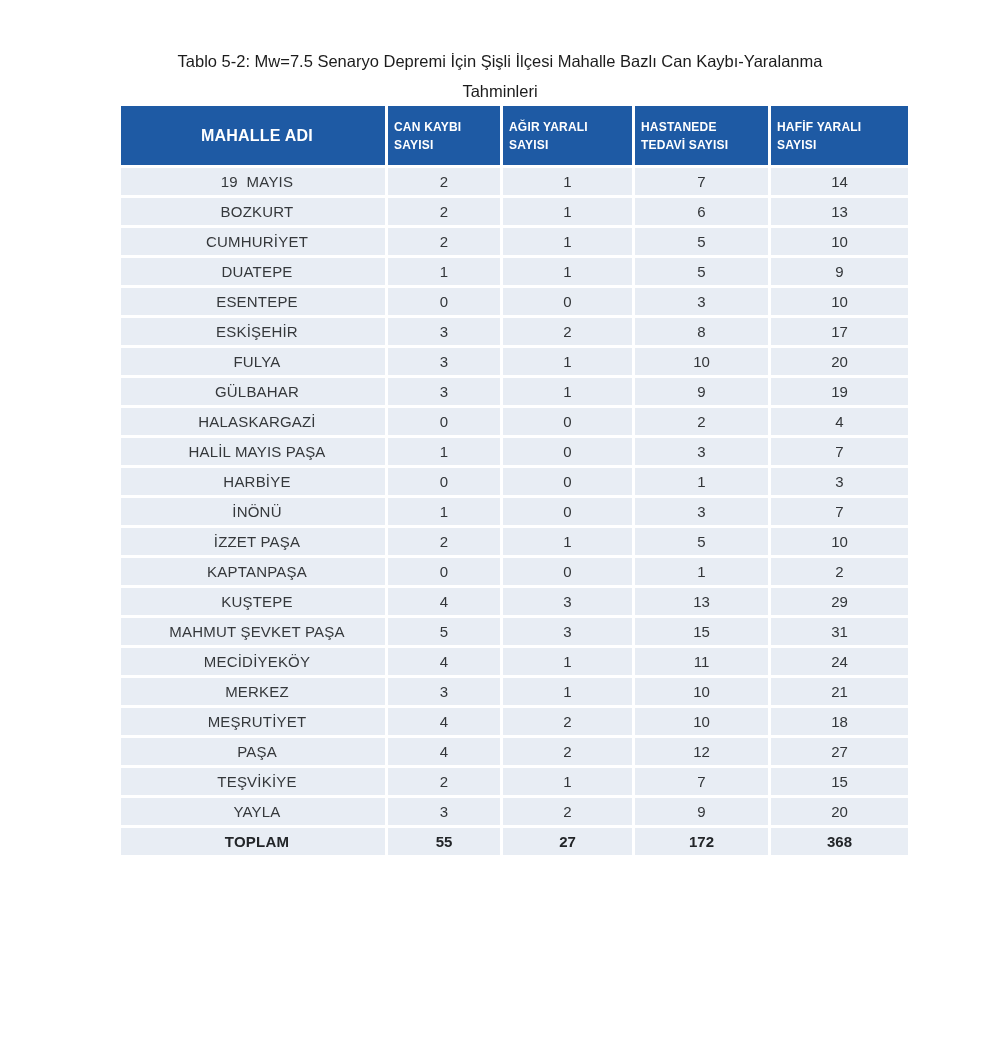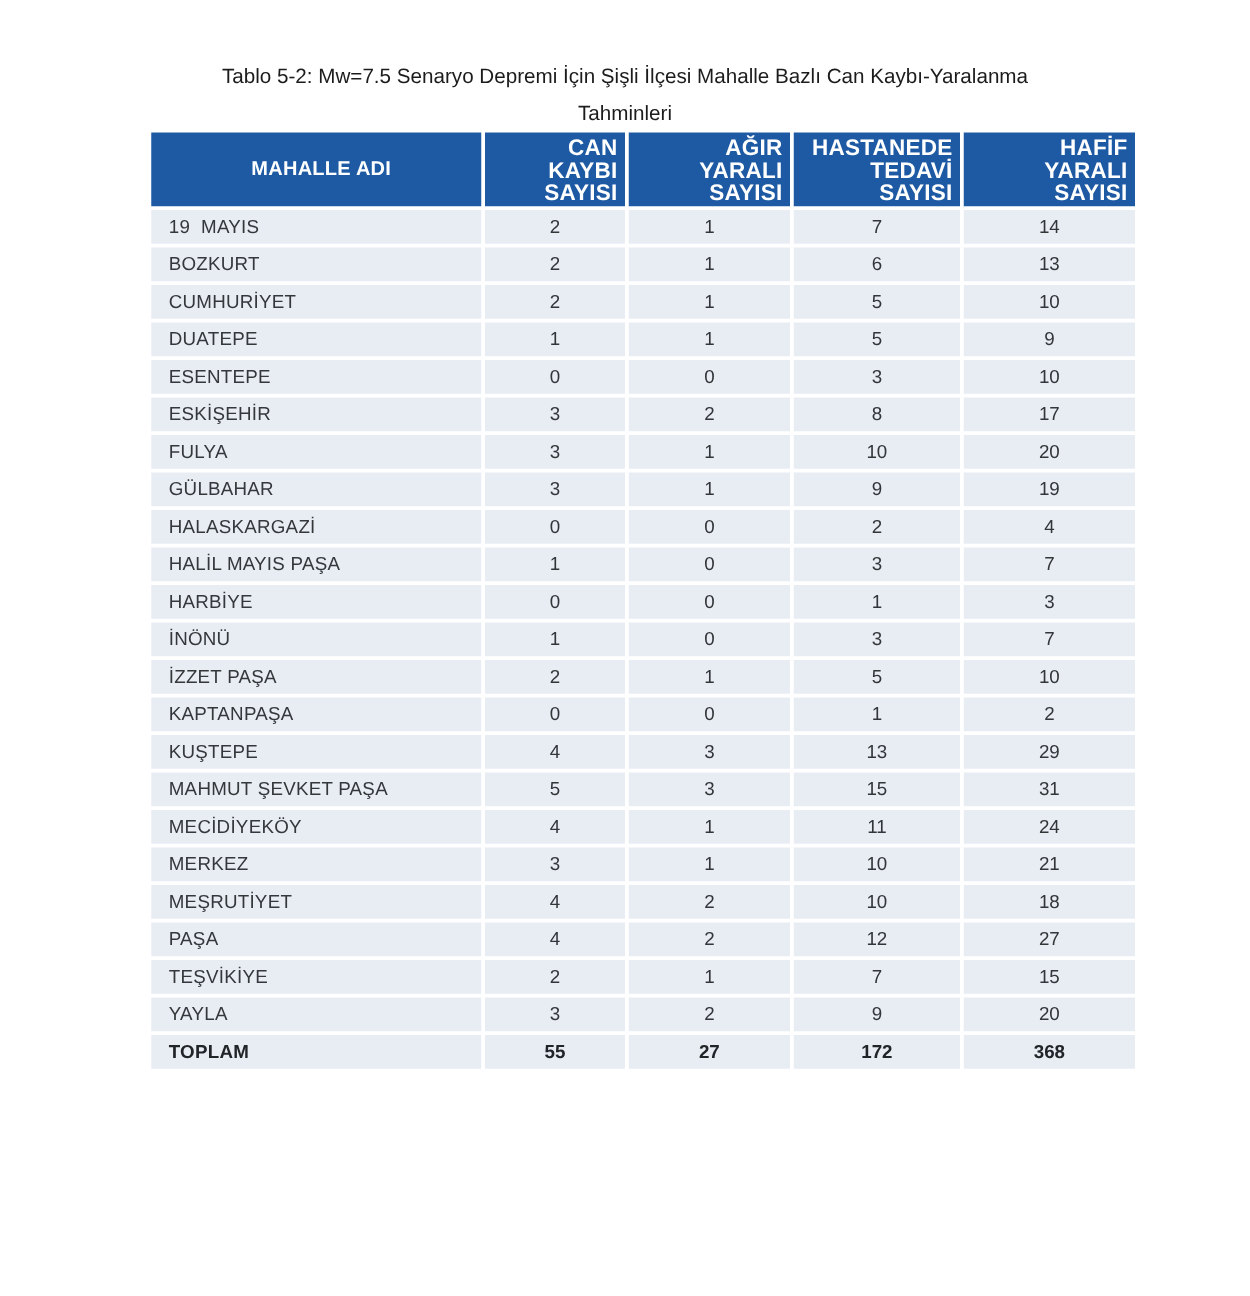--- a/index.html
+++ b/index.html
@@ -33,24 +33,24 @@
     top: 103px;
   }
   table.casualty {
     border-collapse: collapse;
     table-layout: fixed;
     width: 790px;
   }
   table.casualty th {
     background: #1e5aa4;
     color: #ffffff;
-    font-size: 18px;
+    font-size: 12px;
     font-weight: bold;
     line-height: 18px;
-    text-align: right;
+    text-align: left;
     vertical-align: middle;
     border: 3px solid #ffffff;
     height: 59px;
     padding: 0 6px;
     letter-spacing: 0.2px;
   }
   table.casualty th.h-name {
     text-align: center;
     padding-left: 14px;
     font-size: 16px;
@@ -59,21 +59,21 @@
     background: #e8edf4;
     color: #333639;
     font-size: 15px;
     text-align: center;
     vertical-align: middle;
     border: 3px solid #ffffff;
     height: 27px;
     padding: 0 6px;
   }
   table.casualty td.c-name {
-    text-align: left;
+    text-align: center;
     padding-left: 14px;
     white-space: pre;
     color: #35383b;
     letter-spacing: 0.2px;
   }
   table.casualty tr.total-row td {
     font-weight: bold;
     color: #222528;
   }
 </style>

